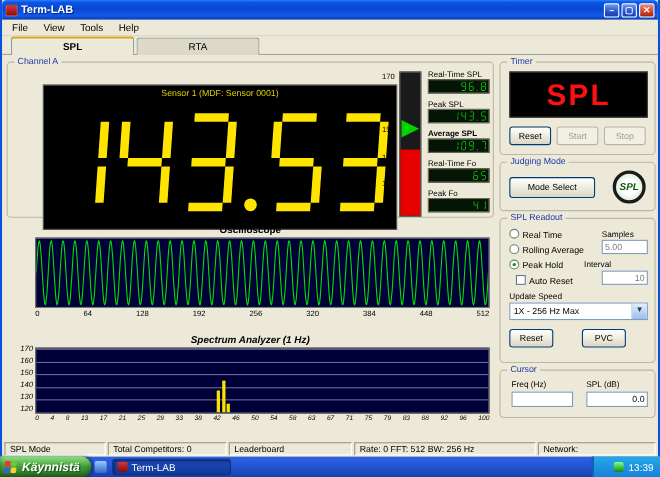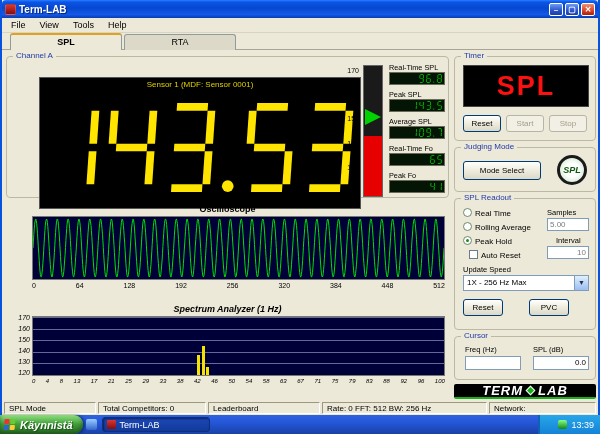--- a/index.html
+++ b/index.html
@@ -272,21 +272,21 @@
                   <rect x="12" y="4" width="32" height="8"></rect>
                   <rect x="4" y="12" width="8" height="34"></rect>
                   <rect x="12" y="46" width="32" height="8"></rect>
                   <rect x="44" y="54" width="8" height="34"></rect>
                   <rect x="12" y="88" width="32" height="8"></rect>
                 </g>
               </svg>
             </div>
           </div>
       </div>
-      <div class="readout" style="left:382px;top:60px;">
+      <div class="readout" style="left:382px;top:60px;font-weight:bold;">
         <div class="rlbl">Average SPL</div>
         <div class="rval">
             <div class="seg7">
               <svg viewBox="0 0 56 100">
                 <g fill="#00e000" transform="translate(4 0) skewX(-4)">
                   <rect x="44" y="12" width="8" height="34"></rect>
                   <rect x="44" y="54" width="8" height="34"></rect>
                 </g>
               </svg>
               <svg viewBox="0 0 56 100">
@@ -457,46 +457,41 @@
 
     <div class="gb" style="left:452px;top:148px;width:142px;height:132px;">
       <span class="cap">SPL Readout</span>
       <div class="opt" style="left:8px;top:9px;"><span class="radio"></span><span>Real Time</span></div>
       <div class="opt" style="left:8px;top:23px;"><span class="radio"></span><span>Rolling Average</span></div>
       <div class="opt" style="left:8px;top:37px;"><span class="radio sel"></span><span>Peak Hold</span></div>
       <div class="opt" style="left:14px;top:51px;"><span class="checkbox"></span><span>Auto Reset</span></div>
 
       <div class="lbl" style="left:92px;top:9px;">Samples</div>
       <div class="tb gray" style="left:92px;top:19px;width:42px;height:13px;text-align:left;">5.00</div>
-      <div class="lbl" style="left:101px;top:37px;">Interval</div>
+      <div class="lbl" style="left:76px;top:37px;">Interval</div>
       <div class="tb gray" style="left:92px;top:47px;width:42px;height:13px;text-align:right;">10</div>
 
       <div class="lbl" style="left:8px;top:66px;">Update Speed</div>
       <div class="combo" style="left:8px;top:76px;width:126px;height:16px;">
         <span>1X - 256 Hz Max</span>
         <span class="arrow">▼</span>
       </div>
 
       <div class="btn" style="left:8px;top:100px;width:40px;height:17px;">Reset</div>
       <div class="btn" style="left:74px;top:100px;width:40px;height:17px;">PVC</div>
     </div>
 
     <div class="gb" style="left:452px;top:286px;width:142px;height:44px;">
       <span class="cap">Cursor</span>
       <div class="lbl" style="left:10px;top:8px;">Freq (Hz)</div>
       <div class="lbl" style="left:78px;top:8px;">SPL (dB)</div>
       <div class="tb" style="left:10px;top:19px;width:56px;height:14px;text-align:right;"></div>
       <div class="tb" style="left:78px;top:19px;width:56px;height:14px;text-align:right;">0.0</div>
     </div>
 
-    <div class="logo" style="left:452px;top:334px;width:142px;height:14px;font-size:13px;height:15px;">
-      <span>TERM</span>
-      <span class="diamond"></span>
-      <span>LAB</span>
-    </div>
 
   </div>
 
   <div class="statusbar" id="statusbar">
       <div class="status-cell" style="width: 92px;">SPL Mode</div>
       <div class="status-cell" style="width: 108px;">Total Competitors: 0</div>
       <div class="status-cell" style="width: 112px;">Leaderboard</div>
       <div class="status-cell" style="width: 165px;">Rate: 0 FFT: 512 BW: 256 Hz</div>
       <div class="status-cell" style="flex: 1 1 0%;">Network:</div>
     </div>

